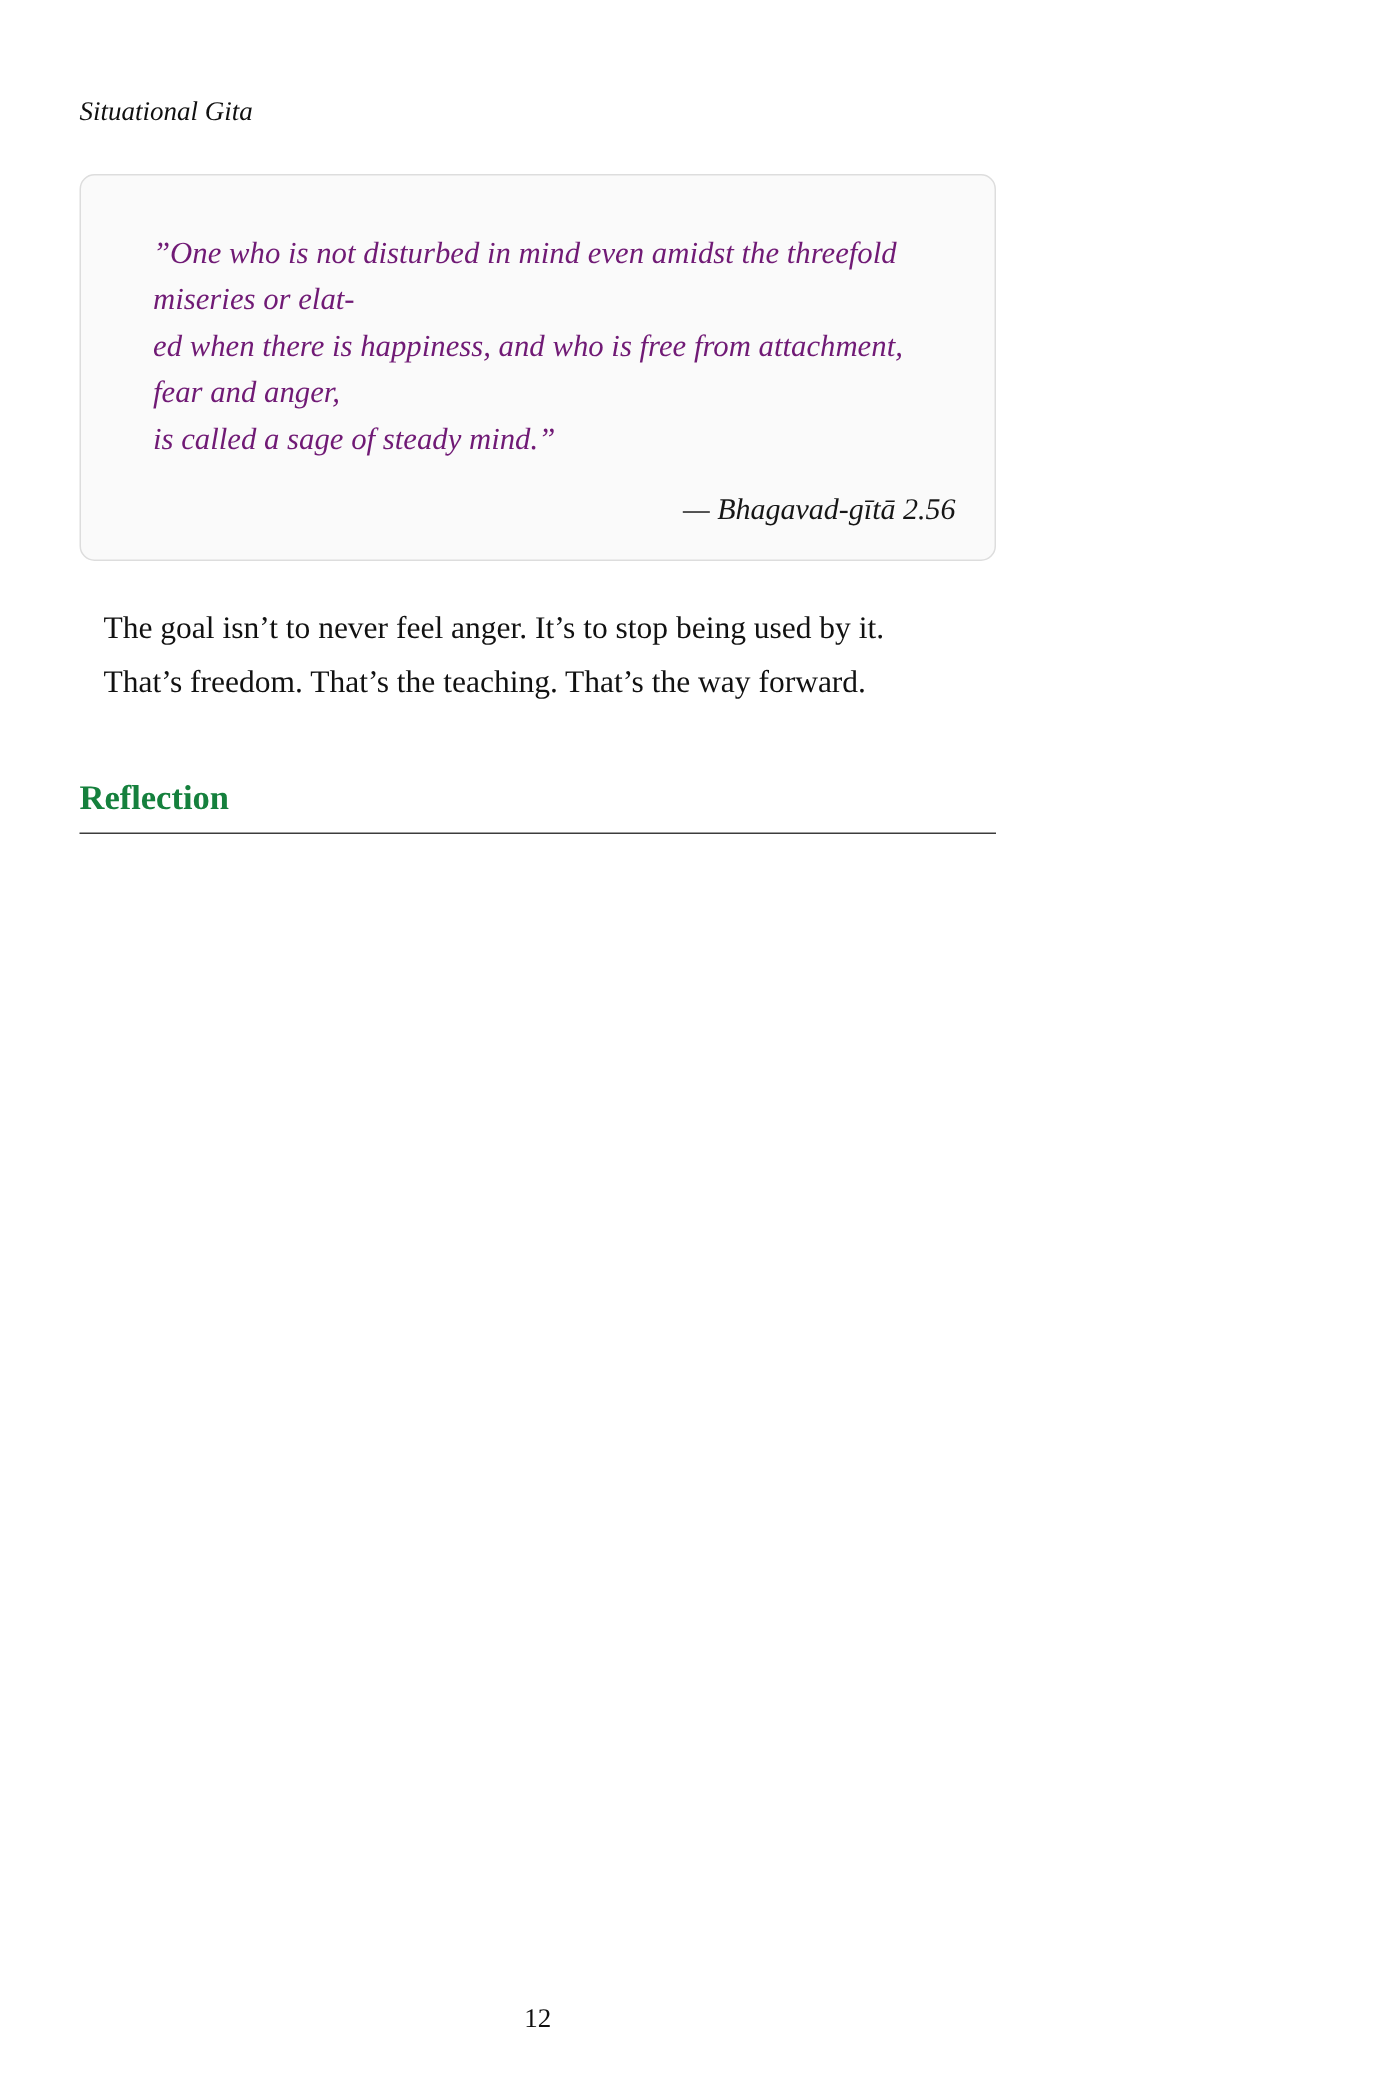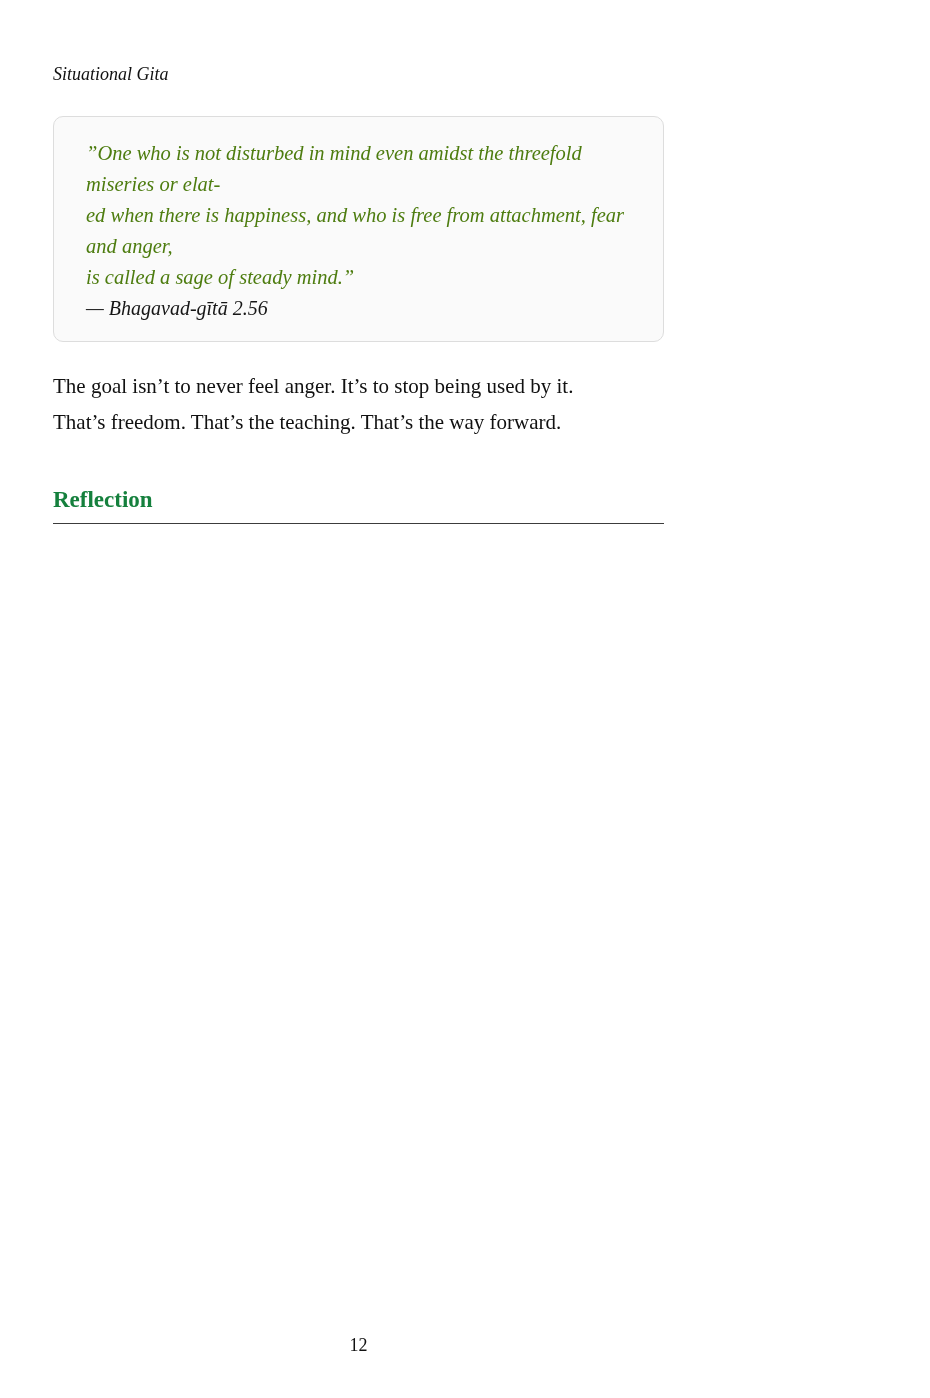--- a/index.html
+++ b/index.html
@@ -26,36 +26,37 @@
   }
   .quote-box {
     margin: 30px 0 0 0;
     background: #fafafa;
     border: 1px solid #dddddd;
     border-radius: 10px;
     padding: 21px 26px 17px 32px;
     box-sizing: border-box;
   }
   .quote-text {
-    margin: 0;
+    margin: 16px;
     font-style: italic;
     font-size: 20.5px;
     line-height: 31px;
     white-space: pre-line;
-    color: #4d7c0f;
+    color: #701a75;
   }
   .quote-attribution {
     margin: 0;
     font-style: italic;
     font-size: 20px;
     line-height: 31px;
     color: #161616;
+    text-align: right;
   }
   .body-paragraph {
-    margin: 26px 0 0 0;
+    margin: 26px 0 0 16px;
     font-size: 21px;
     line-height: 36px;
     white-space: pre-line;
     color: #111111;
   }
   .section-heading {
     margin: 46px 0 0 0;
     font-size: 23px;
     font-weight: bold;
     line-height: 28px;

